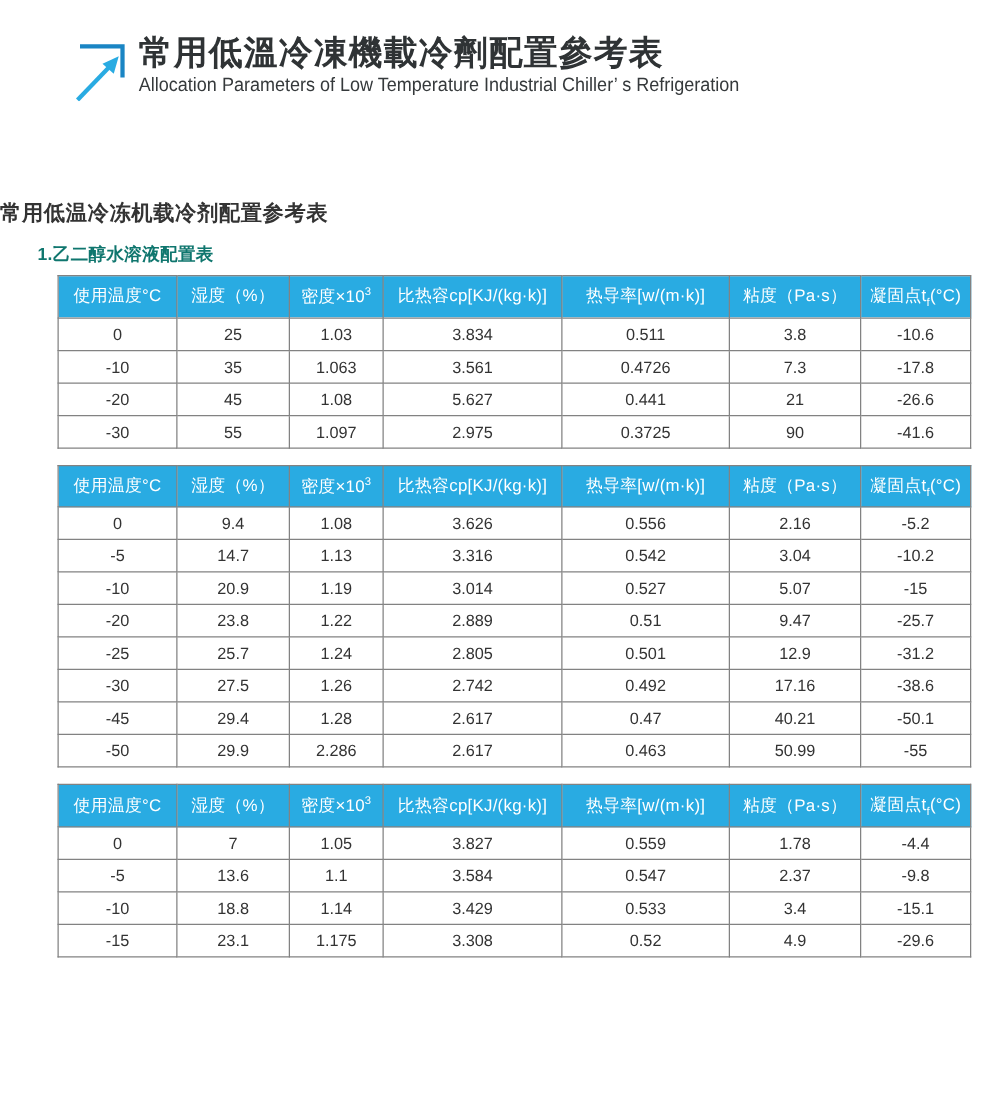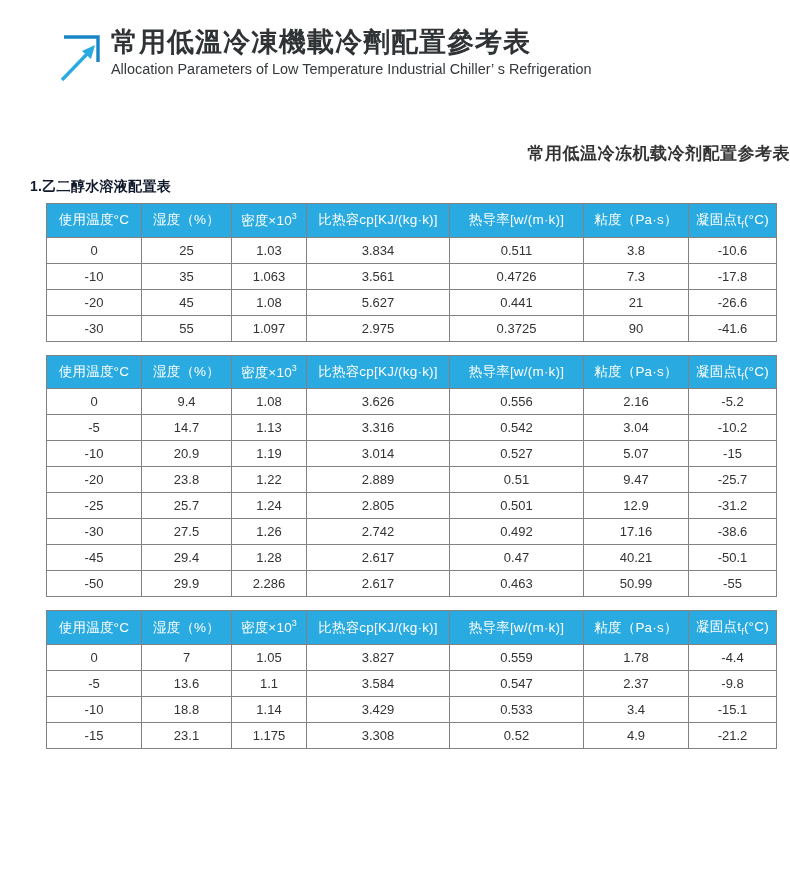--- a/index.html
+++ b/index.html
@@ -32,33 +32,33 @@
     font-size: 15.5px;
     color: #35393b;
     margin-top: 2px;
     white-space: nowrap;
     transform: scaleX(0.93);
     transform-origin: left center;
   }
 
   
   .doc-title {
-    text-align: right;
+    text-align: left;
     font-size: 17px;
     font-weight: 600;
     color: #333333;
-    margin-top: 60px;
+    margin-top: 77px;
     letter-spacing: 0.5px;
   }
   .section { margin-top: 13px; }
   .section:first-of-type { margin-top: 7px; }
   .section-label {
     font-size: 14px;
     font-weight: 600;
-    color: #0f172a;
+    color: #0f766e;
     padding-left: 30px;
     letter-spacing: 0.3px;
   }
   table.data-table {
     border-collapse: collapse;
     table-layout: fixed;
     width: 730px;
     margin: 7px 0 0 46px;
   }
   table.data-table th {
@@ -320,17 +320,17 @@
           <td>3.4</td>
           <td>-15.1</td>
         </tr>
         <tr>
           <td>-15</td>
           <td>23.1</td>
           <td>1.175</td>
           <td>3.308</td>
           <td>0.52</td>
           <td>4.9</td>
-          <td>-21.2</td>
+          <td>-29.6</td>
         </tr>
       </tbody>
   </table>
 </div>
 
 </body></html>

